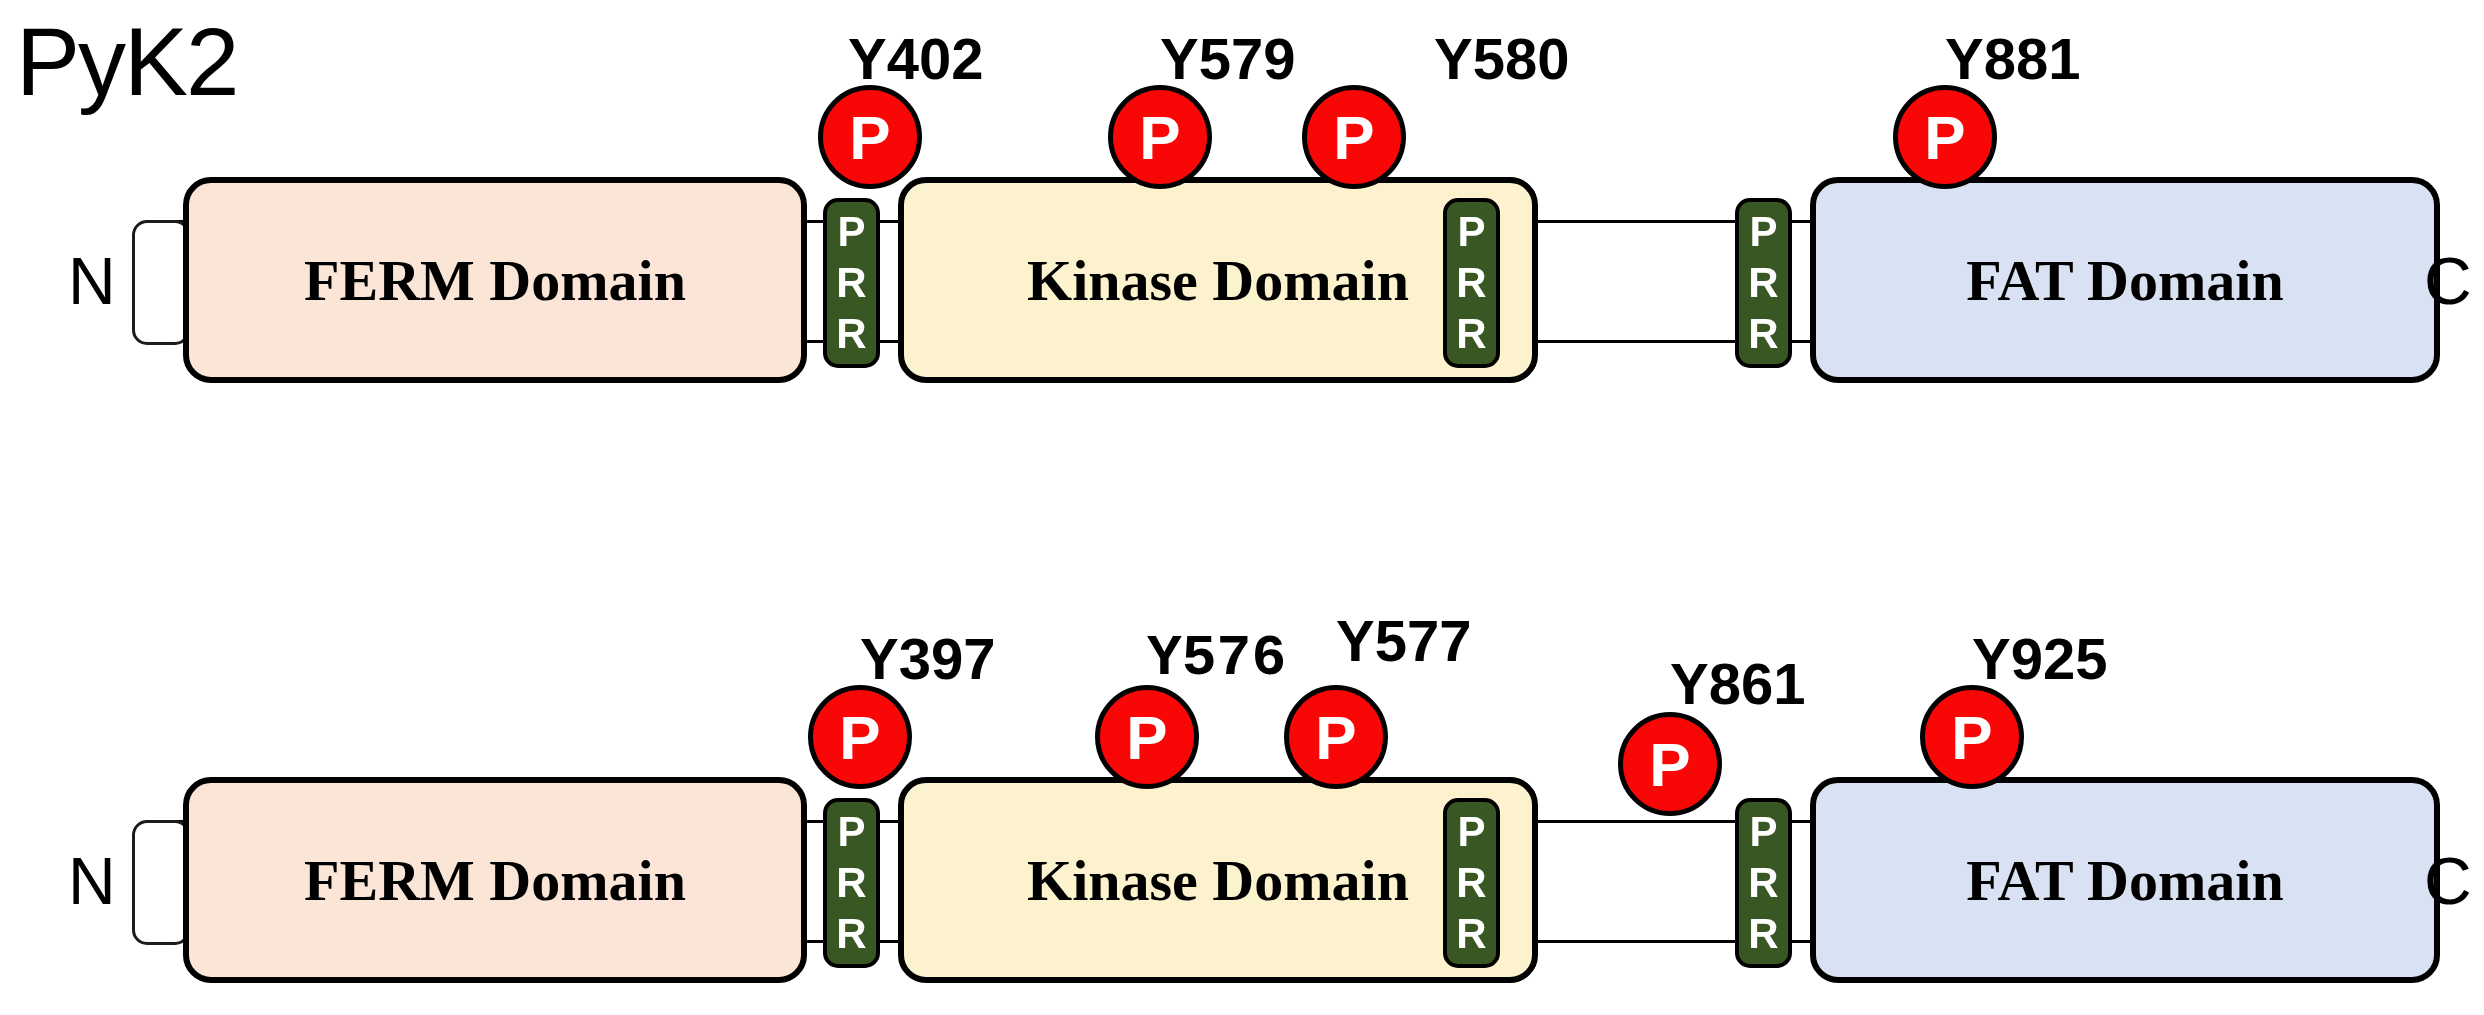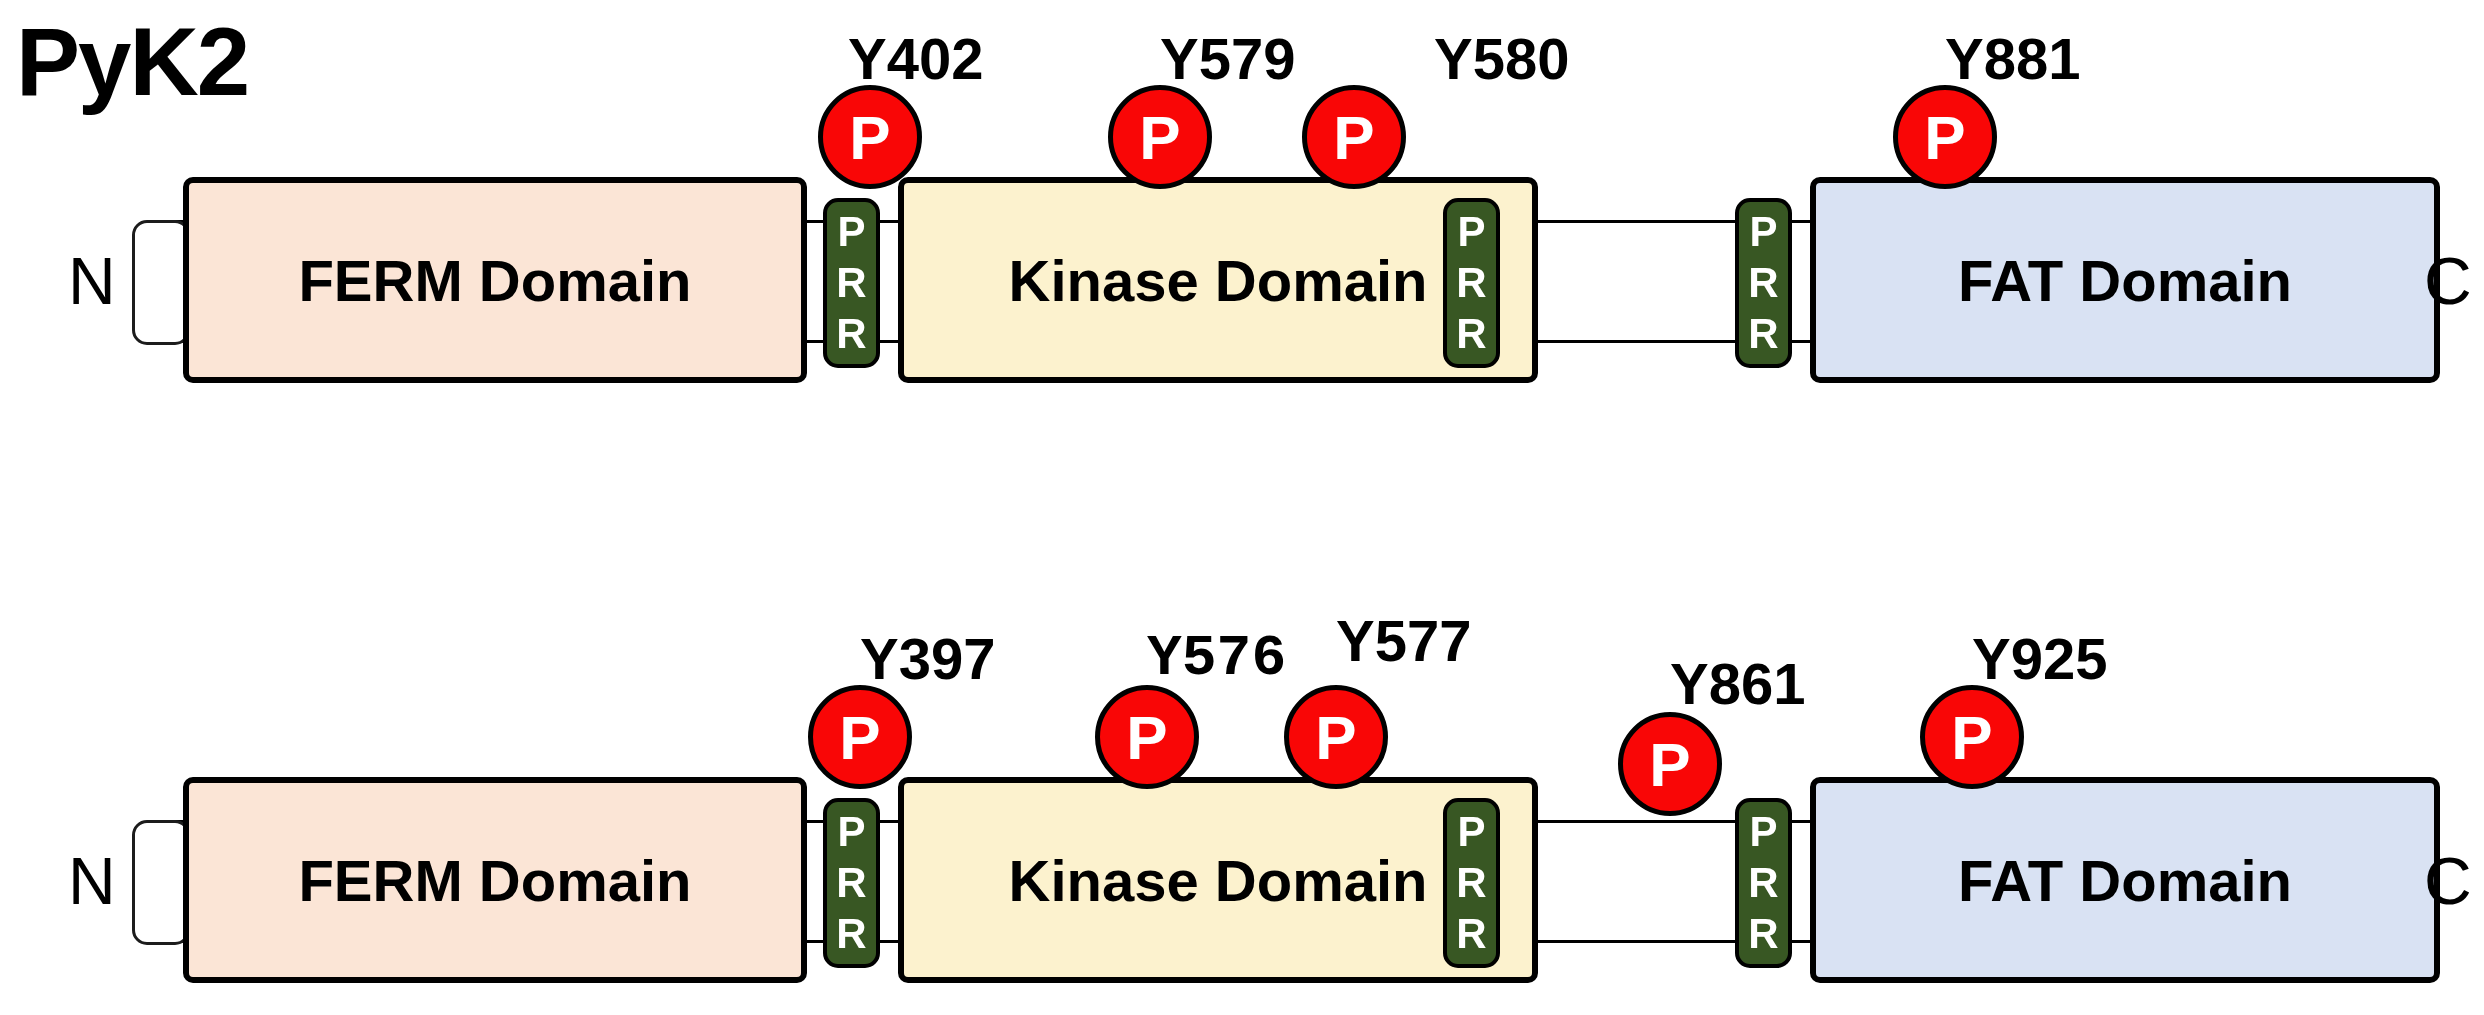--- a/index.html
+++ b/index.html
@@ -13,39 +13,39 @@
   html,body{margin:0;padding:0;background:#ffffff;}
   .canvas{
     position:relative;width:2484px;height:1015px;background:#ffffff;
     font-family:"Liberation Sans", sans-serif;color:var(--ink);overflow:hidden;
   }
   .row{position:absolute;left:0;width:2484px;height:600px;}
   .row.r1{top:0;}
   .row.r2{top:600px;}
   .title{
     position:absolute;left:16px;top:12px;font-size:96px;line-height:100px;
-    font-weight:700;letter-spacing:-2px;
+    font-weight:400;letter-spacing:-2px;
   }
   .term-letter{
     position:absolute;top:248px;font-size:66px;line-height:66px;font-weight:400;
   }
   .backbone{
     position:absolute;left:158px;top:220px;width:2220px;height:123px;
     box-sizing:border-box;background:#ffffff;
     border-top:3px solid var(--ink);border-bottom:3px solid var(--ink);
   }
   .cap{
     position:absolute;top:220px;width:58px;height:125px;box-sizing:border-box;
     background:#ffffff;border:3px solid #1c1c1c;border-radius:15px;
   }
   .domain{
     position:absolute;top:177px;height:206px;box-sizing:border-box;
-    border:6px solid var(--ink);border-radius:10px;
+    border:6px solid var(--ink);border-radius:28px;
     display:flex;align-items:center;justify-content:center;
-    font-size:58px;font-weight:700;white-space:nowrap;
+    font-size:58px;font-weight:700;white-space:nowrap;font-family:Liberation Serif, serif;
   }
   .domain.ferm{left:183px;width:624px;background:var(--ferm-fill);}
   .domain.kinase{left:898px;width:640px;background:var(--kinase-fill);}
   .domain.fat{left:1810px;width:630px;background:var(--fat-fill);}
   .prr{
     position:absolute;top:198px;width:57px;height:170px;box-sizing:border-box;
     background:var(--prr-fill);border:4px solid var(--ink);border-radius:15px;
     display:flex;flex-direction:column;justify-content:space-evenly;align-items:center;
     color:#ffffff;font-size:42px;font-weight:700;line-height:1;
   }

